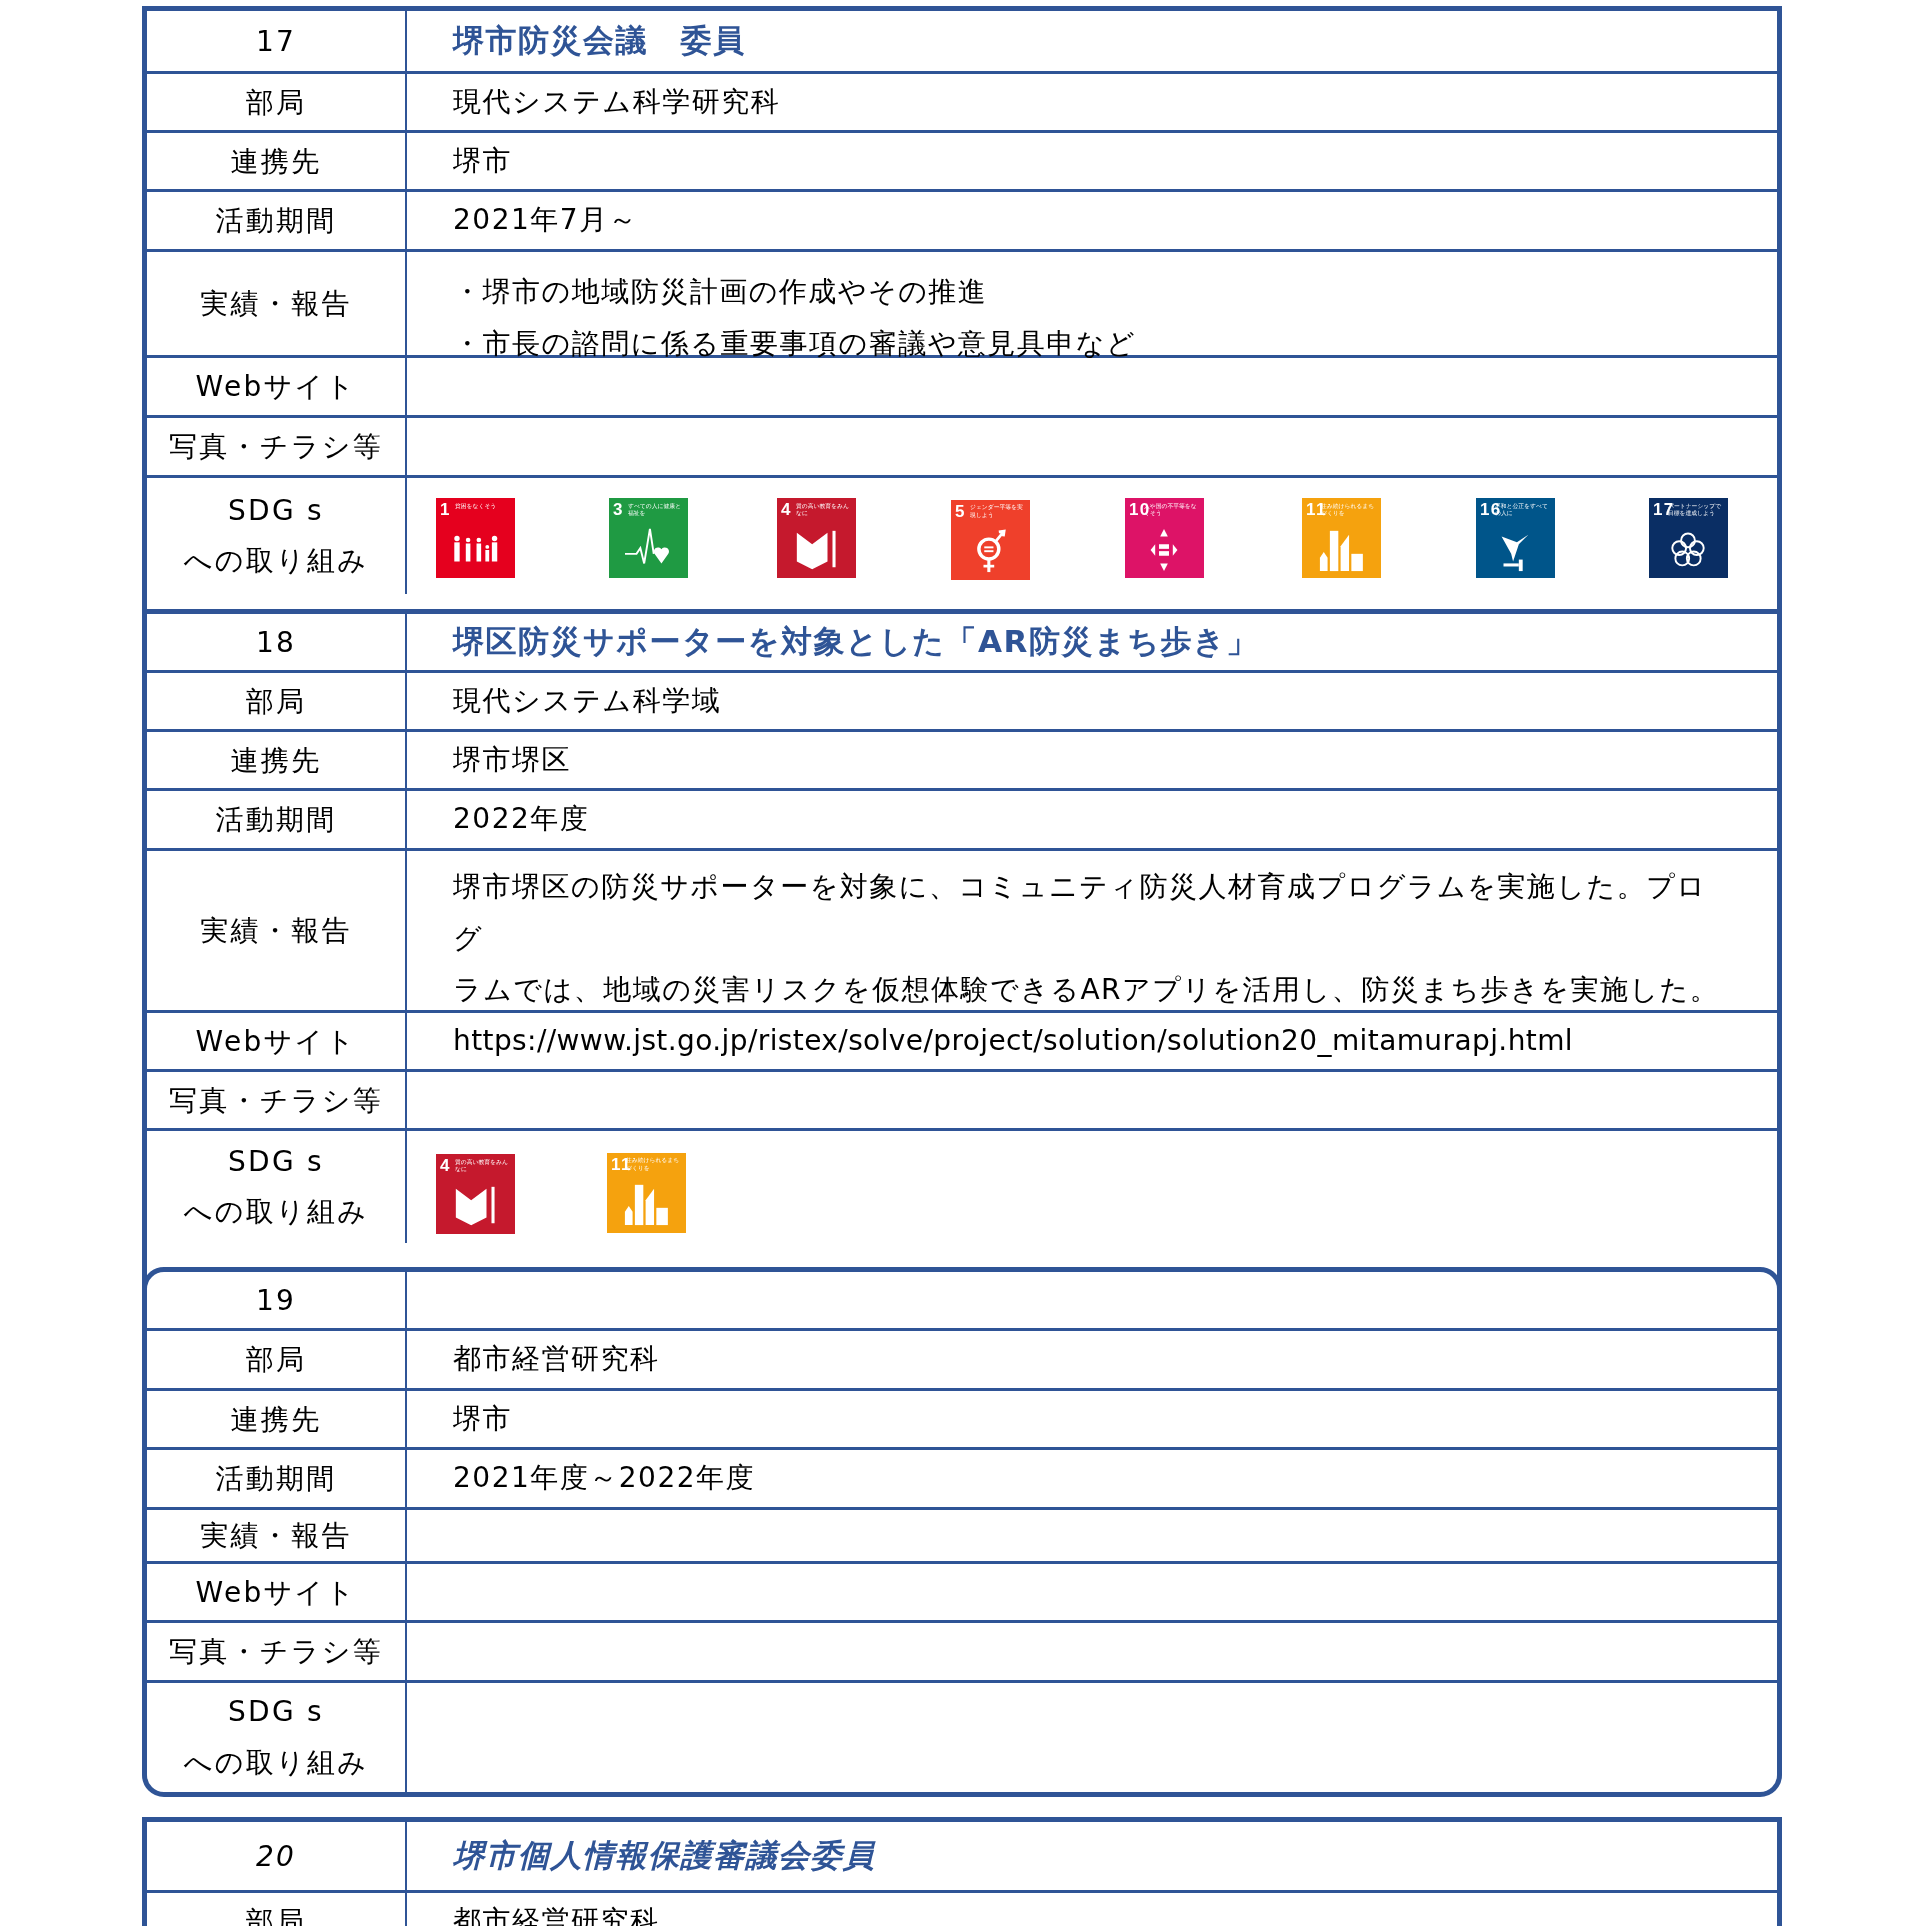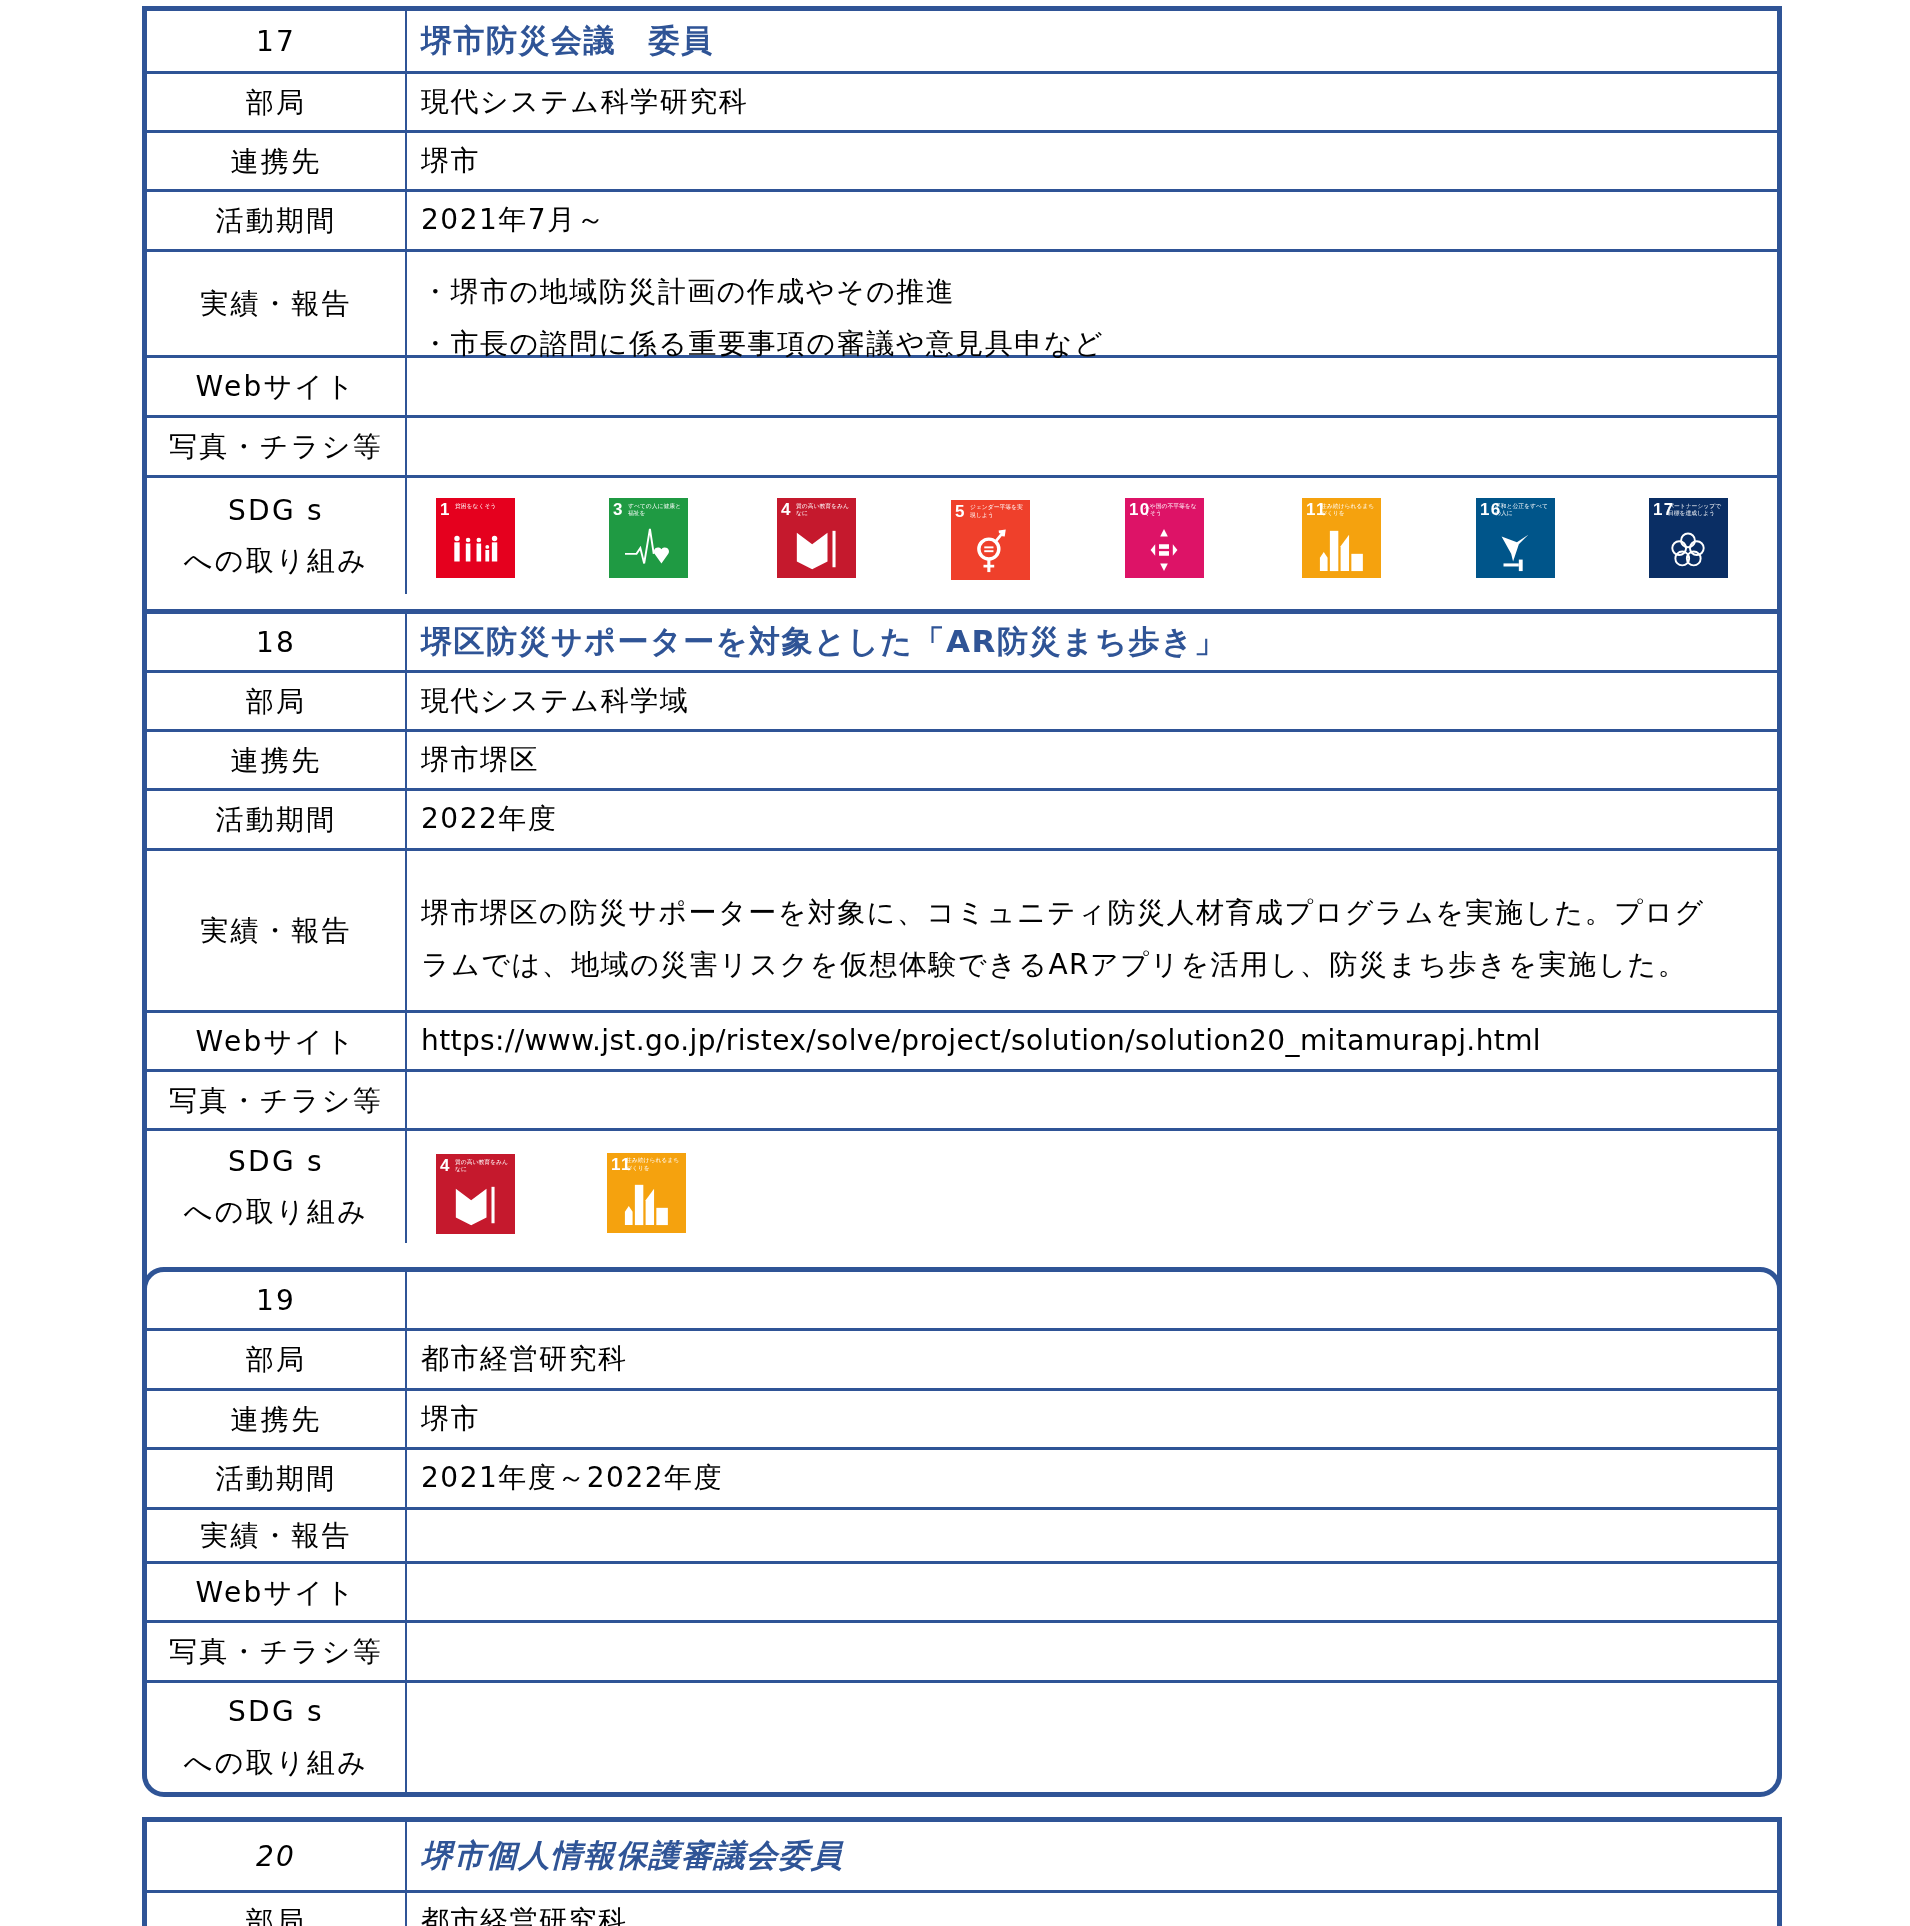--- a/index.html
+++ b/index.html
@@ -5,21 +5,21 @@
   html, body { margin: 0; padding: 0; background: #ffffff; }
   body { width: 1911px; height: 2418px; position: relative; overflow: hidden;
          font-family: "DejaVu Sans", "Liberation Sans", sans-serif; color: #000; }
   .card { position: absolute; left: 142px; width: 1640px; box-sizing: border-box;
           border: 5.4px solid #2f5496; background: #fff; }
   .row { display: flex; box-sizing: border-box; border-top: 3.9px solid #2f5496; }
   .row:first-child { border-top: none; }
   .lab { width: 260px; flex: 0 0 260px; box-sizing: border-box; border-right: 2.3px solid #2f5496;
          display: flex; flex-direction: column; align-items: center; justify-content: center;
          font-size: 28px; letter-spacing: 2.3px; line-height: 1.75; text-align: center; }
-  .val { flex: 1; box-sizing: border-box; padding: 0 14px; display: flex; flex-direction: column;
+  .val { flex: 1; box-sizing: border-box; padding: 0 46px; display: flex; flex-direction: column;
          justify-content: center; font-size: 28px; letter-spacing: 1.5px; line-height: 1.8; }
   .title { color: #2f5496; font-weight: bold; font-size: 31px; letter-spacing: 1.5px; }
   .sdgs { flex-direction: row; align-items: center; justify-content: flex-start; padding: 0; position: relative; }
   .sdg { position: absolute; width: 79px; height: 80px; box-sizing: border-box; color: #fff;
          font-family: "Liberation Sans", sans-serif; overflow: hidden; }
   .sdg .num { position: absolute; left: 3.9px; top: 3.1px; font-size: 17px; font-weight: bold; line-height: 1; }
   .sdg .txt { position: absolute; left: 19px; top: 4.6px; width: 56px; font-size: 5.8px; line-height: 1.3; letter-spacing: 0; }
   .sdg svg { position: absolute; left: 14.3px; top: 28.5px; width: 50px; height: 46px; }
 </style>
 </head>

